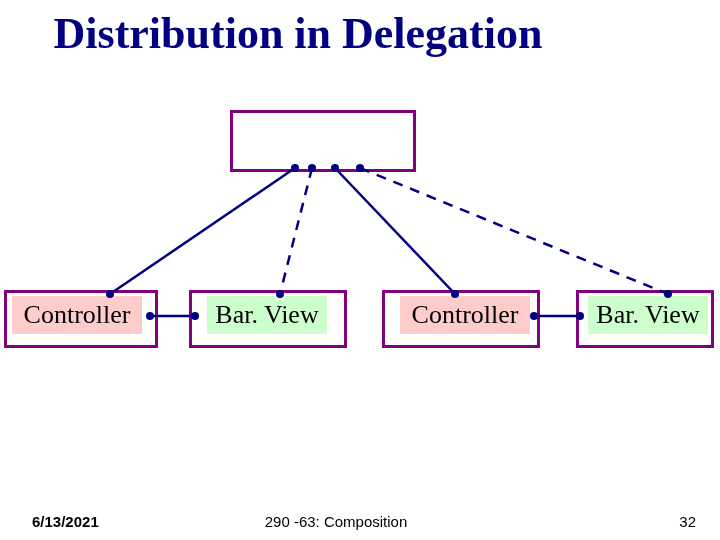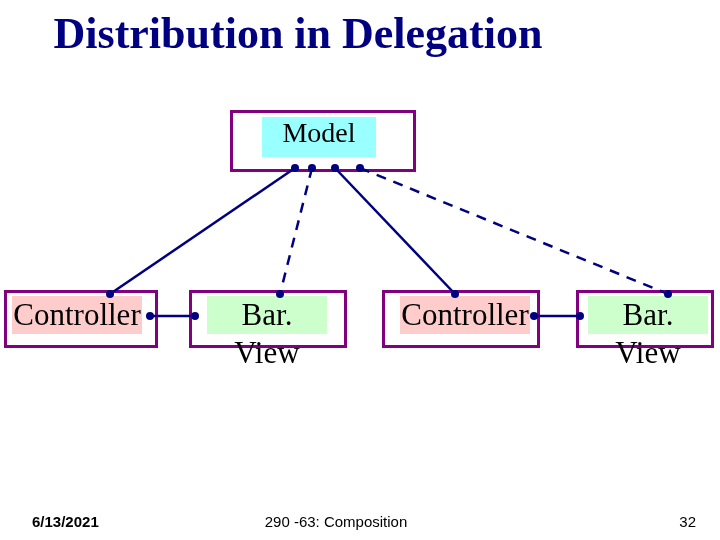--- a/index.html
+++ b/index.html
@@ -55,21 +55,21 @@
   }
   .ctrl1-outer { left: 4px;   width: 154px; }
   .bv1-outer   { left: 189px; width: 158px; }
   .ctrl2-outer { left: 382px; width: 158px; }
   .bv2-outer   { left: 576px; width: 138px; }
 
   .inner-label {
     position: absolute;
     top: 296px;
     height: 38px;
-    font-size: 31px;
+    font-size: 26px;
     text-align: center;
     color: #000;
     line-height: 38px;
   }
   .ctrl1-inner { left: 12px;  width: 130px; background: #ffcccc; }
   .bv1-inner   { left: 207px; width: 120px; background: #ccffcc; }
   .ctrl2-inner { left: 400px; width: 130px; background: #ffcccc; }
   .bv2-inner   { left: 588px; width: 120px; background: #ccffcc; }
 
   svg.lines {
@@ -92,21 +92,20 @@
   .pg   { position: absolute; right: 24px; bottom: 0; margin-top: 16px; }
 </style>
 </head>
 <body>
 
 <div class="slide">
 
   <div class="title">Distribution in Delegation</div>
 
   <div class="box model-outer"></div>
-  <div class="model-inner">Model</div>
 
   <div class="box row-box ctrl1-outer"></div>
   <div class="inner-label ctrl1-inner">Controller</div>
 
   <div class="box row-box bv1-outer"></div>
   <div class="inner-label bv1-inner">Bar. View</div>
 
   <div class="box row-box ctrl2-outer"></div>
   <div class="inner-label ctrl2-inner">Controller</div>
 

